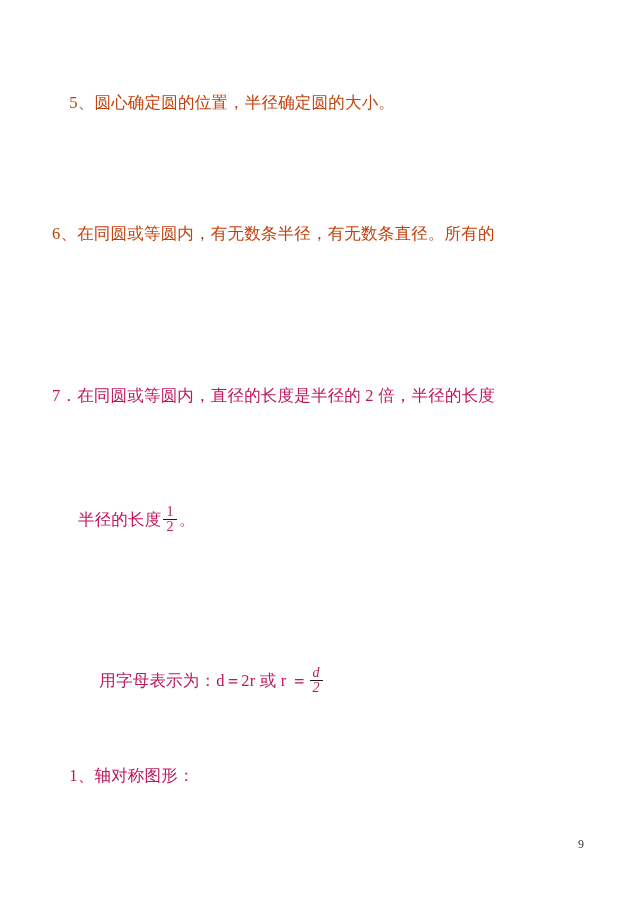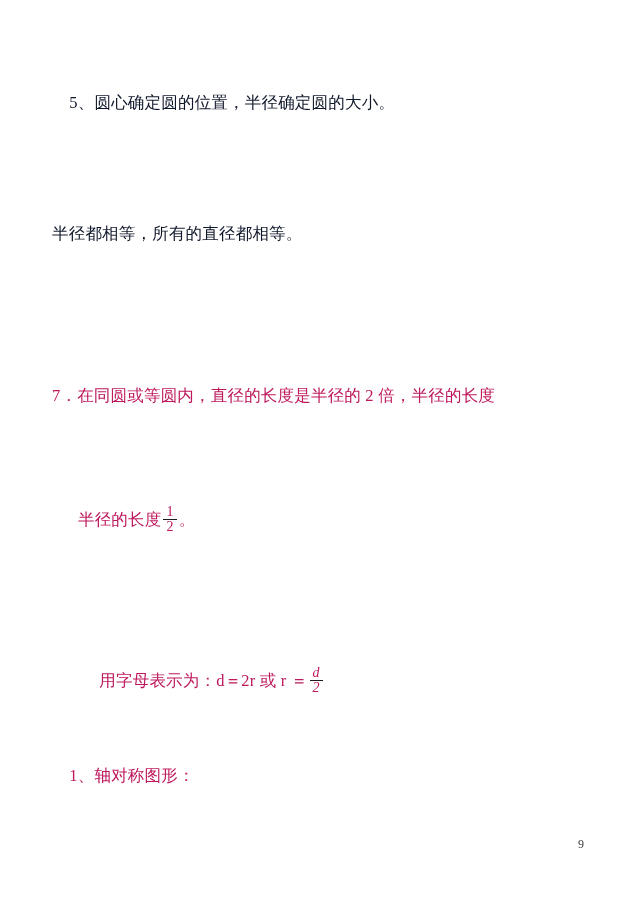--- a/index.html
+++ b/index.html
@@ -22,21 +22,21 @@
     padding: 56px 52px 20px 52px;
   }
   .line {
     font-size: 16.5px;
     line-height: 31px;
     letter-spacing: 0.2px;
     white-space: pre-wrap;
   }
   .indent-1 { text-indent: 0; }
   .indent-2 { padding-left: 30px; }
-  .orange { color: #0f172a; }
+  .orange { color: #c2410c; }
   .blk { color: #be185d; }
   .blockgap { height: 7px; }
 
   
   .frac {
     display: inline-block;
     vertical-align: -0.45em;
     text-align: center;
     font-size: 14px;
     line-height: 1.05;
@@ -71,21 +71,21 @@
 <body>
 
 <div class="page">
 
   <div class="line indent-1 orange">
     <span>5、圆心确定圆的位置，半径确定圆的大小。</span>
   </div>
   <div class="blockgap"></div>
 
   <div class="line indent-1 orange">
-    <span class="row">半径都相等，所有的直径都相等。</span>
+    <span class="row">6、在同圆或等圆内，有无数条半径，有无数条直径。所有的</span>
   </div>
   <div class="blockgap"></div>
 
   <div class="line indent-1 blk">
     <span class="row">7．在同圆或等圆内，直径的长度是半径的 2 倍，半径的长度</span>
     <span class="row">
       <span>半径的长度</span><span class="frac"><span class="num">1</span><span class="den">2</span></span><span>。</span>
     </span>
   </div>
 

